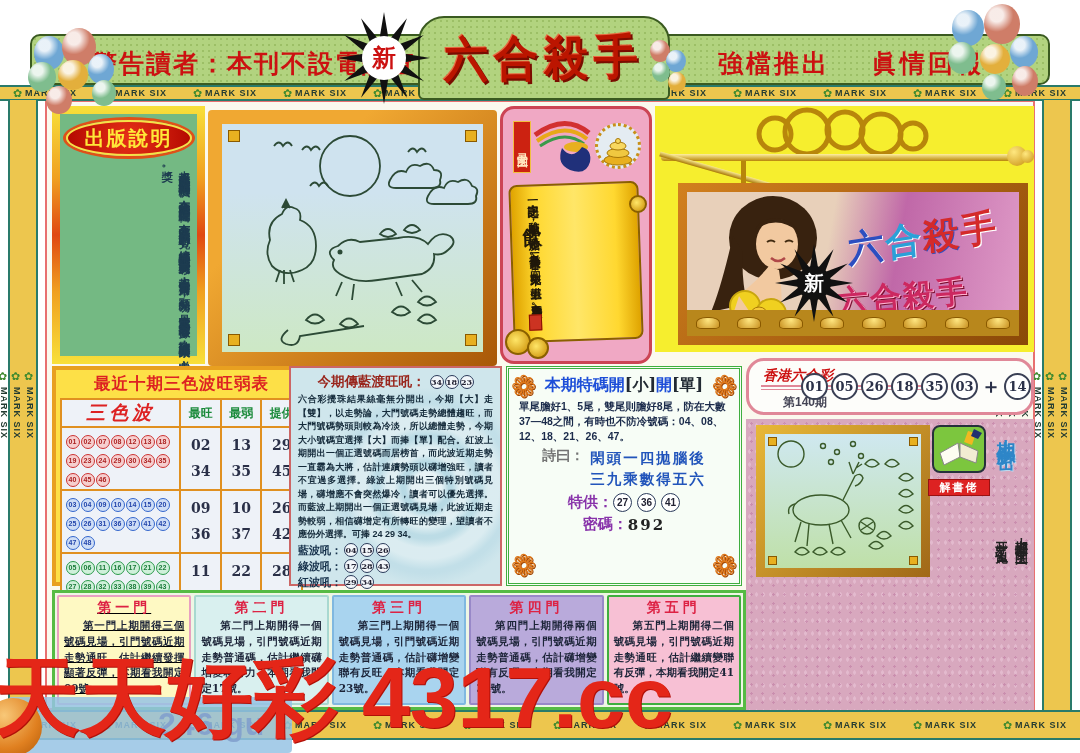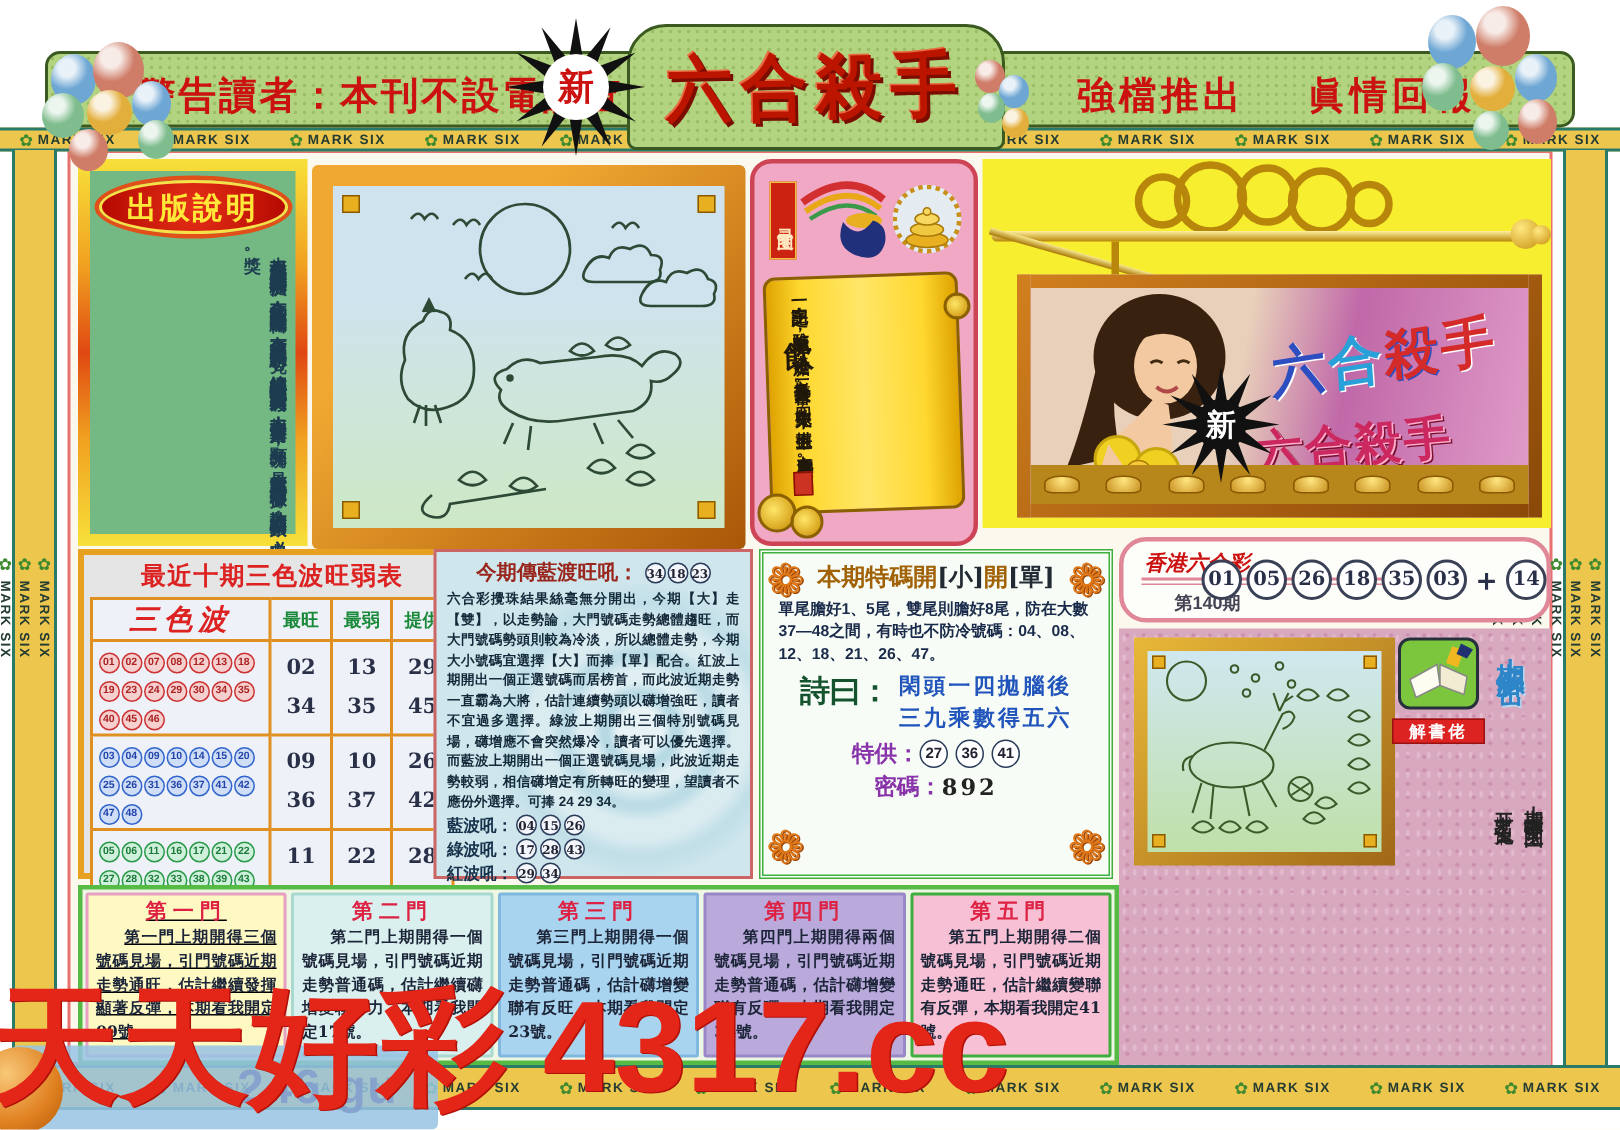--- a/index.html
+++ b/index.html
@@ -116,21 +116,21 @@
     border-top:2px solid #e08898; border-bottom:1px solid #e08898; }
   .rb-issue { position:absolute; left:34px; top:33px; color:#445; font-size:12px; font-weight:bold; }
   .rb-nums { position:absolute; left:42px; top:12px; width:240px; display:flex; align-items:center; gap:3px;
     justify-content:flex-end; }
   .lotto-ball { width:27px; height:27px; border-radius:50%; background:#fff; border:2px solid #3a4055;
     color:#2a3048; font-weight:bold; font-size:13px; display:flex; align-items:center; justify-content:center;
     font-family:"DejaVu Serif", serif; flex:none; }
   .rb-plus { font-size:20px; font-weight:bold; color:#2a3048; }
 
   
-  .wave-panel { left:52px; top:366px; width:259px; height:220px; background:#e5e5e5;
+  .wave-panel { left:52px; top:366px; width:259px; height:220px; background:#fde047;
     border:4px solid #e8a020; z-index:6; }
   .wave-title { height:28px; display:flex; align-items:center; justify-content:center; color:#dd2222;
     font-weight:bold; font-size:16.5px; letter-spacing:1px; font-family:"DejaVu Serif", serif; }
   .wave-table { width:calc(100% - 8px); margin:0 4px; border-collapse:collapse; }
   .wave-table td, .wave-table th { border:2px solid #e09020; background:#eef2f8; }
   .wt-corner { color:#dd2222; font-size:19px; font-weight:bold; font-style:italic;
     font-family:"DejaVu Serif", serif; letter-spacing:4px; }
   .wt-head { color:#1a8a3a; font-size:12px; font-weight:bold; width:38px; height:24px; text-align:center; }
   .wt-balls { width:112px; padding:2px 3px; }
   .ball { display:inline-flex; width:14px; height:14px; border-radius:50%; font-size:7px; font-weight:bold;
@@ -156,25 +156,25 @@
     color:#223; font-size:8px; font-weight:bold; display:inline-flex; align-items:center; justify-content:center; flex:none; }
 
   
   .hot-panel { left:506px; top:366px; width:236px; height:220px; background:#f7fdf6;
     border:3px double #3fae3f; z-index:6; text-align:center; padding-top:4px; }
   .ornament { position:absolute; font-size:30px; color:#e07818; text-shadow:1px 1px 0 #a04808; z-index:1; }
   .hot-title { font-size:30px; font-weight:bold; letter-spacing:6px; color:#ffd92a;
     font-family:"DejaVu Serif", serif;
     text-shadow:-1px -1px 0 #6a8a00, 1px -1px 0 #6a8a00, -1px 1px 0 #6a8a00, 2px 2px 0 #4a7a00; }
   .hot-line1 { font-size:16px; font-weight:bold; margin-top:2px; font-family:"DejaVu Serif", serif; }
-  .hl-red { color:#a16207;text-align:center; } .hl-dark { color:#222a33; }
+  .hl-red { color:#1d4ed8;text-align:center; } .hl-dark { color:#222a33; }
   .hot-body { font-size:10.5px; font-weight:bold; color:#1a2a4a; text-align:left; padding:3px 10px 0;
     line-height:1.45; }
   .poem-row { display:flex; align-items:flex-start; justify-content:center; gap:6px; margin-top:2px; }
-  .poem-label { color:#14532d; font-weight:bold; font-size:20px; font-family:"DejaVu Serif", serif; }
+  .poem-label { color:#737373; font-weight:bold; font-size:14px; font-family:"DejaVu Serif", serif; }
   .poem-lines { color:#2255bb; font-weight:bold; font-size:14.5px; line-height:1.5;
     font-family:"DejaVu Serif", serif; letter-spacing:2px; }
   .zodiac-row { margin-top:2px; font-weight:bold; }
   .z-label { color:#8833aa; font-size:14.5px; font-family:"DejaVu Serif", serif; }
   .z-signs { color:#111; font-size:17px; letter-spacing:12px; font-family:"DejaVu Serif", serif; }
   .sp-row { display:flex; align-items:center; justify-content:center; gap:0; margin-top:3px; }
   .sp-label { color:#8833aa; font-weight:bold; font-size:15px; font-family:"DejaVu Serif", serif; }
   .sp-circle { width:19px; height:19px; border-radius:50%; border:1.5px solid #2a3a5a; background:#fff;
     color:#223; font-size:10px; font-weight:bold; display:inline-flex; align-items:center; justify-content:center; }
   .code-val { color:#222; font-weight:bold; font-size:15px; font-family:"DejaVu Serif", serif; letter-spacing:2px; }

